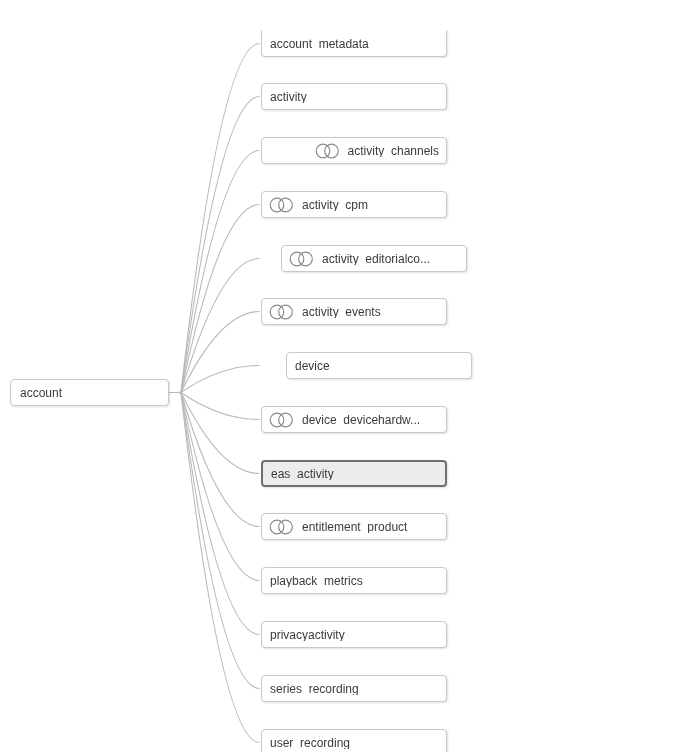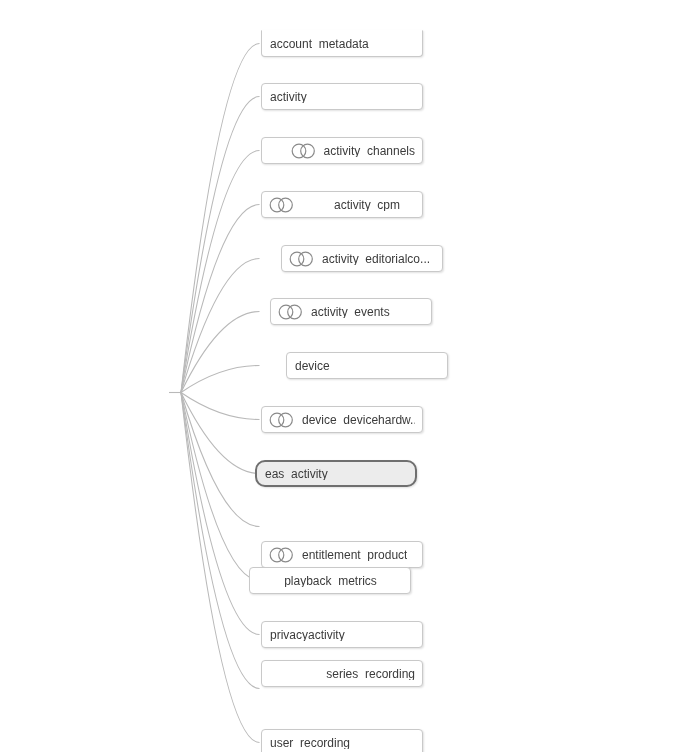--- a/index.html
+++ b/index.html
@@ -26,21 +26,21 @@
     pointer-events:none;
   }
   #connections path{
     fill:none;
     stroke:var(--connector);
     stroke-width:1.1;
   }
   .node{
     position:absolute;
     box-sizing:border-box;
-    width:162px;
+    width:186px;
     height:27px;
     background:var(--node-bg);
     border:1px solid var(--node-border);
     border-radius:4px;
     box-shadow:1px 1px 2px rgba(0,0,0,0.12);
     display:flex;
     align-items:center;
     padding:0 7px;
     cursor:pointer;
   }
@@ -94,58 +94,61 @@
       <path d="M 181 392.5 Q 220.25 365.5 259.5 365.5"></path>
       <path d="M 181 392.5 Q 220.25 419.5 259.5 419.5"></path>
       <path d="M 181 392.5 Q 220.25 473.5 259.5 473.5"></path>
       <path d="M 181 392.5 Q 220.25 526.5 259.5 526.5"></path>
       <path d="M 181 392.5 Q 220.25 580.5 259.5 580.5"></path>
       <path d="M 181 392.5 Q 220.25 634.5 259.5 634.5"></path>
       <path d="M 181 392.5 Q 220.25 688.5 259.5 688.5"></path>
       <path d="M 181 392.5 Q 220.25 742.5 259.5 742.5"></path>
     </svg>
 
+  <div class="node root no-icon" style="left: 10px; top: 379px;">
+    <span class="label">account</span>
+  </div>
 
   <div id="children">
       <div class="node no-icon clip-top" style="left: 261px; top: 30px;">
 
     <span class="label">account_metadata</span>
   </div>
       <div class="node no-icon" style="left: 261px; top: 83px; text-align: right;">
 
     <span class="label">activity</span>
   </div>
       <div class="node" style="left: 261px; top: 137px; justify-content: flex-end;">
     <span class="icon">
       <svg width="25" height="16" viewBox="0 0 25 16">
         <circle cx="8" cy="8" r="6.8"></circle>
         <circle cx="16.5" cy="8" r="6.8"></circle>
       </svg>
     </span>
     <span class="label">activity_channels</span>
   </div>
-      <div class="node" style="left: 261px; top: 191px; gap: 32px;">
+      <div class="node" style="left: 261px; top: 191px;">
     <span class="icon">
       <svg width="25" height="16" viewBox="0 0 25 16">
         <circle cx="8" cy="8" r="6.8"></circle>
         <circle cx="16.5" cy="8" r="6.8"></circle>
       </svg>
     </span>
     <span class="label">activity_cpm</span>
   </div>
       <div class="node" style="left: 261px; top: 245px; margin-left: 20px;">
     <span class="icon">
       <svg width="25" height="16" viewBox="0 0 25 16">
         <circle cx="8" cy="8" r="6.8"></circle>
         <circle cx="16.5" cy="8" r="6.8"></circle>
       </svg>
     </span>
     <span class="label">activity_editorialco...</span>
   </div>
-      <div class="node" style="left: 270px; top: 298px;">
+      <div class="node" style="left: 261px; top: 298px;">
     <span class="icon">
       <svg width="25" height="16" viewBox="0 0 25 16">
         <circle cx="8" cy="8" r="6.8"></circle>
         <circle cx="16.5" cy="8" r="6.8"></circle>
       </svg>
     </span>
     <span class="label">activity_events</span>
   </div>
       <div class="node no-icon" style="left: 261px; top: 352px; margin-left: 25px;">
 
@@ -153,42 +156,42 @@
   </div>
       <div class="node" style="left: 261px; top: 406px;">
     <span class="icon">
       <svg width="25" height="16" viewBox="0 0 25 16">
         <circle cx="8" cy="8" r="6.8"></circle>
         <circle cx="16.5" cy="8" r="6.8"></circle>
       </svg>
     </span>
     <span class="label">device_devicehardw...</span>
   </div>
-      <div class="node no-icon selected" style="left: 255px; top: 460px; border-radius: 10px;">
+      <div class="node no-icon selected" style="left: 261px; top: 460px;">
 
     <span class="label">eas_activity</span>
   </div>
-      <div class="node" style="left: 261px; top: 541px;">
+      <div class="node" style="left: 261px; top: 513px;">
     <span class="icon">
       <svg width="25" height="16" viewBox="0 0 25 16">
         <circle cx="8" cy="8" r="6.8"></circle>
         <circle cx="16.5" cy="8" r="6.8"></circle>
       </svg>
     </span>
     <span class="label">entitlement_product</span>
   </div>
-      <div class="node no-icon" style="left: 249px; top: 567px; justify-content: center;">
+      <div class="node no-icon" style="left: 261px; top: 567px;">
 
     <span class="label">playback_metrics</span>
   </div>
       <div class="node no-icon" style="left: 261px; top: 621px;">
 
     <span class="label">privacyactivity</span>
   </div>
-      <div class="node no-icon" style="left: 261px; top: 660px; justify-content: flex-end;">
+      <div class="node no-icon" style="left: 261px; top: 675px;">
 
     <span class="label">series_recording</span>
   </div>
       <div class="node no-icon" style="left: 261px; top: 729px;">
 
     <span class="label">user_recording</span>
   </div>
     </div>
 </div>
 

